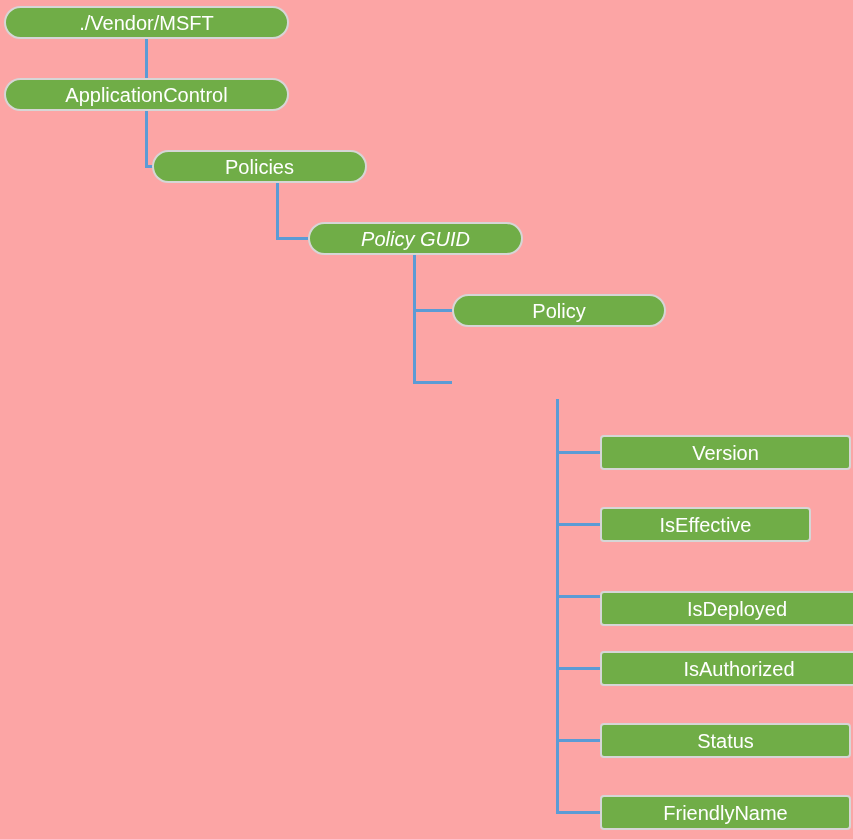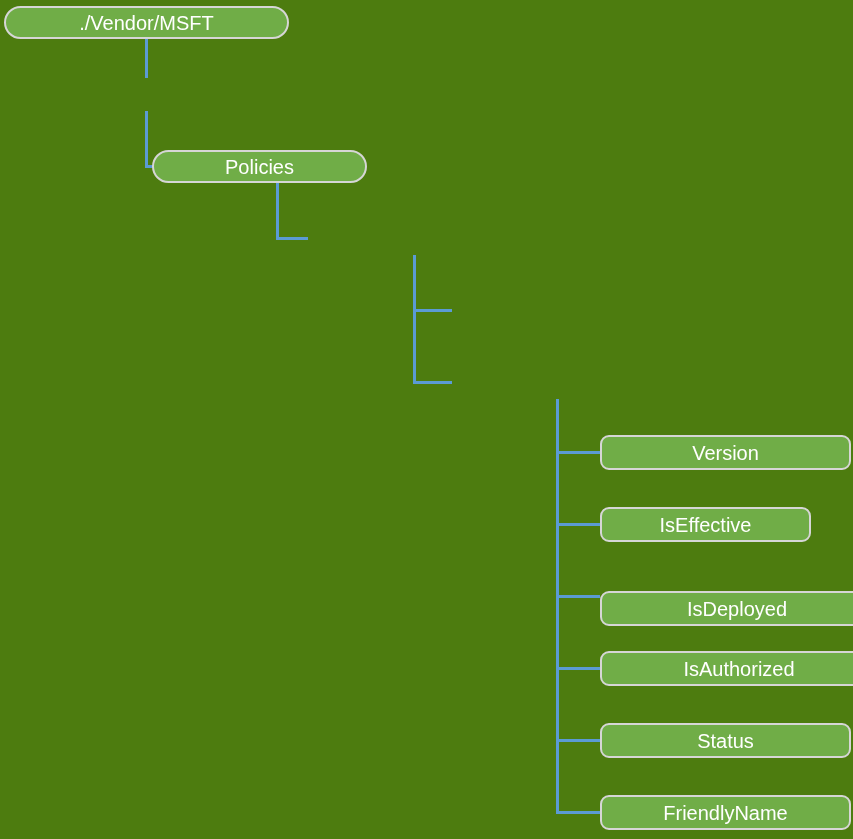--- a/index.html
+++ b/index.html
@@ -1,38 +1,38 @@
 <!DOCTYPE html>
 <html style="--node-fill: #70AD47; --node-border: #D6D6D6; --node-text: #FFFFFF; --connector: #5B9BD5;"><head>
 <meta charset="utf-8">
 <style>
   html, body { margin: 0; padding: 0; background: #ffffff; }
   .canvas {
     position: relative;
     width: 853px;
     height: 839px;
-    background: #4d7c0f;
+    background: #fca5a5;
     font-family: "Liberation Sans", sans-serif;
     overflow: hidden;
   }
   .node {
     position: absolute;
     box-sizing: border-box;
     background: var(--node-fill, #70AD47);
     border: 2px solid var(--node-border, #D6D6D6);
     color: var(--node-text, #FFFFFF);
     font-size: 20px;
     line-height: 1;
     display: flex;
     align-items: center;
     justify-content: center;
     white-space: nowrap;
   }
   .pill { height: 33px; border-radius: 17px; }
-  .rect { height: 35px; border-radius: 9px; }
+  .rect { height: 35px; border-radius: 4px; }
   .italic { font-style: italic; }
   .line {
     position: absolute;
     background: var(--connector, #5B9BD5);
   }
   .v { width: 3px; }
   .h { height: 3px; }
 
   
   #n-vendor-msft        { left: 4px;   top: 6px;   width: 285px; }
@@ -80,21 +80,24 @@
   <div class="line h" id="c4h2"></div>
   <div class="line v" id="c5v"></div>
   <div class="line h" id="c5h1"></div>
   <div class="line h" id="c5h2"></div>
   <div class="line h" id="c5h3"></div>
   <div class="line h" id="c5h4"></div>
   <div class="line h" id="c5h5"></div>
   <div class="line h" id="c5h6"></div>
 
   <div class="node pill" id="n-vendor-msft">./Vendor/MSFT</div>
+  <div class="node pill" id="n-application-control">ApplicationControl</div>
   <div class="node pill" id="n-policies">Policies</div>
+  <div class="node pill italic" id="n-policy-guid">Policy GUID</div>
+  <div class="node pill" id="n-policy">Policy</div>
   <div class="node rect" id="n-version">Version</div>
   <div class="node rect" id="n-is-effective">IsEffective</div>
   <div class="node rect" id="n-is-deployed">IsDeployed</div>
   <div class="node rect" id="n-is-authorized">IsAuthorized</div>
   <div class="node rect" id="n-status">Status</div>
   <div class="node rect" id="n-friendly-name">FriendlyName</div>
 
 </div>
 
 </body></html>

